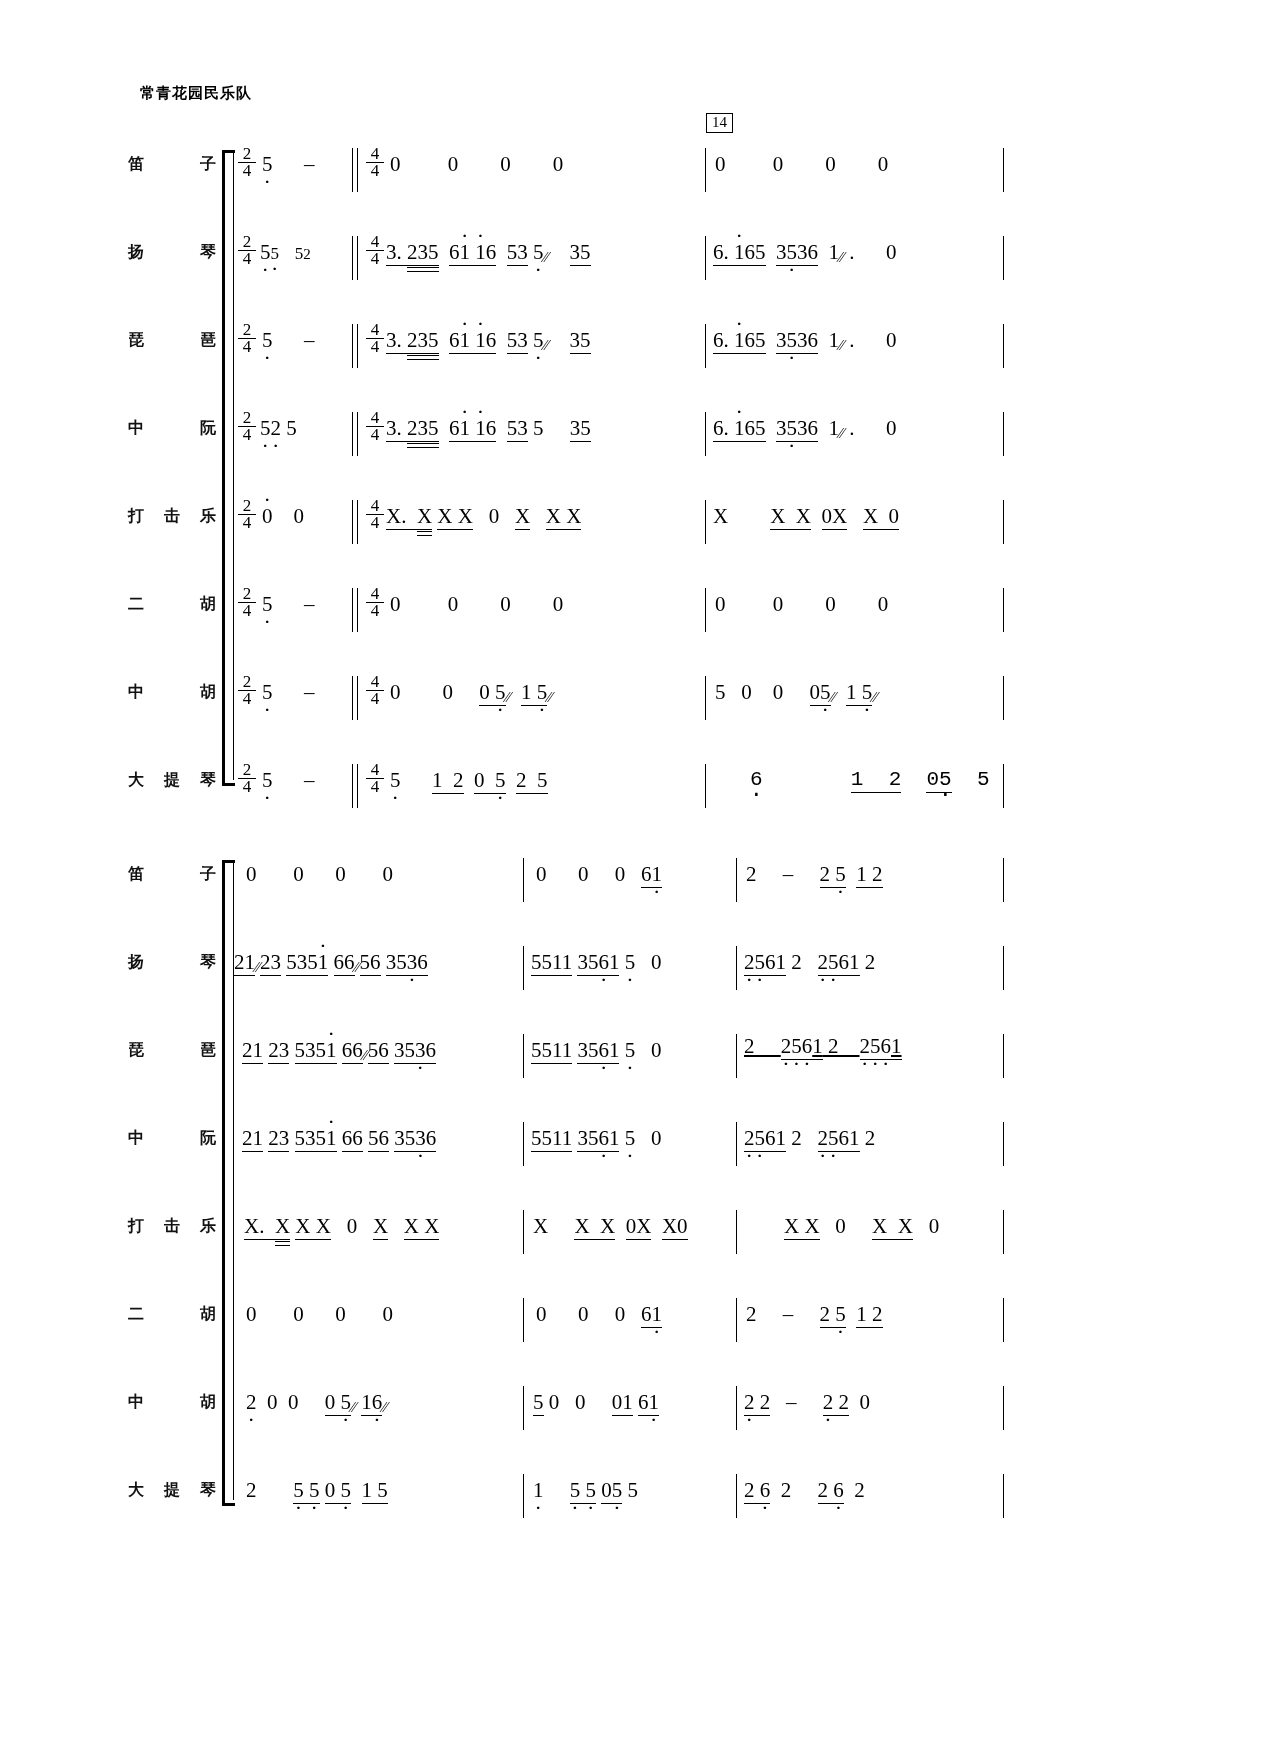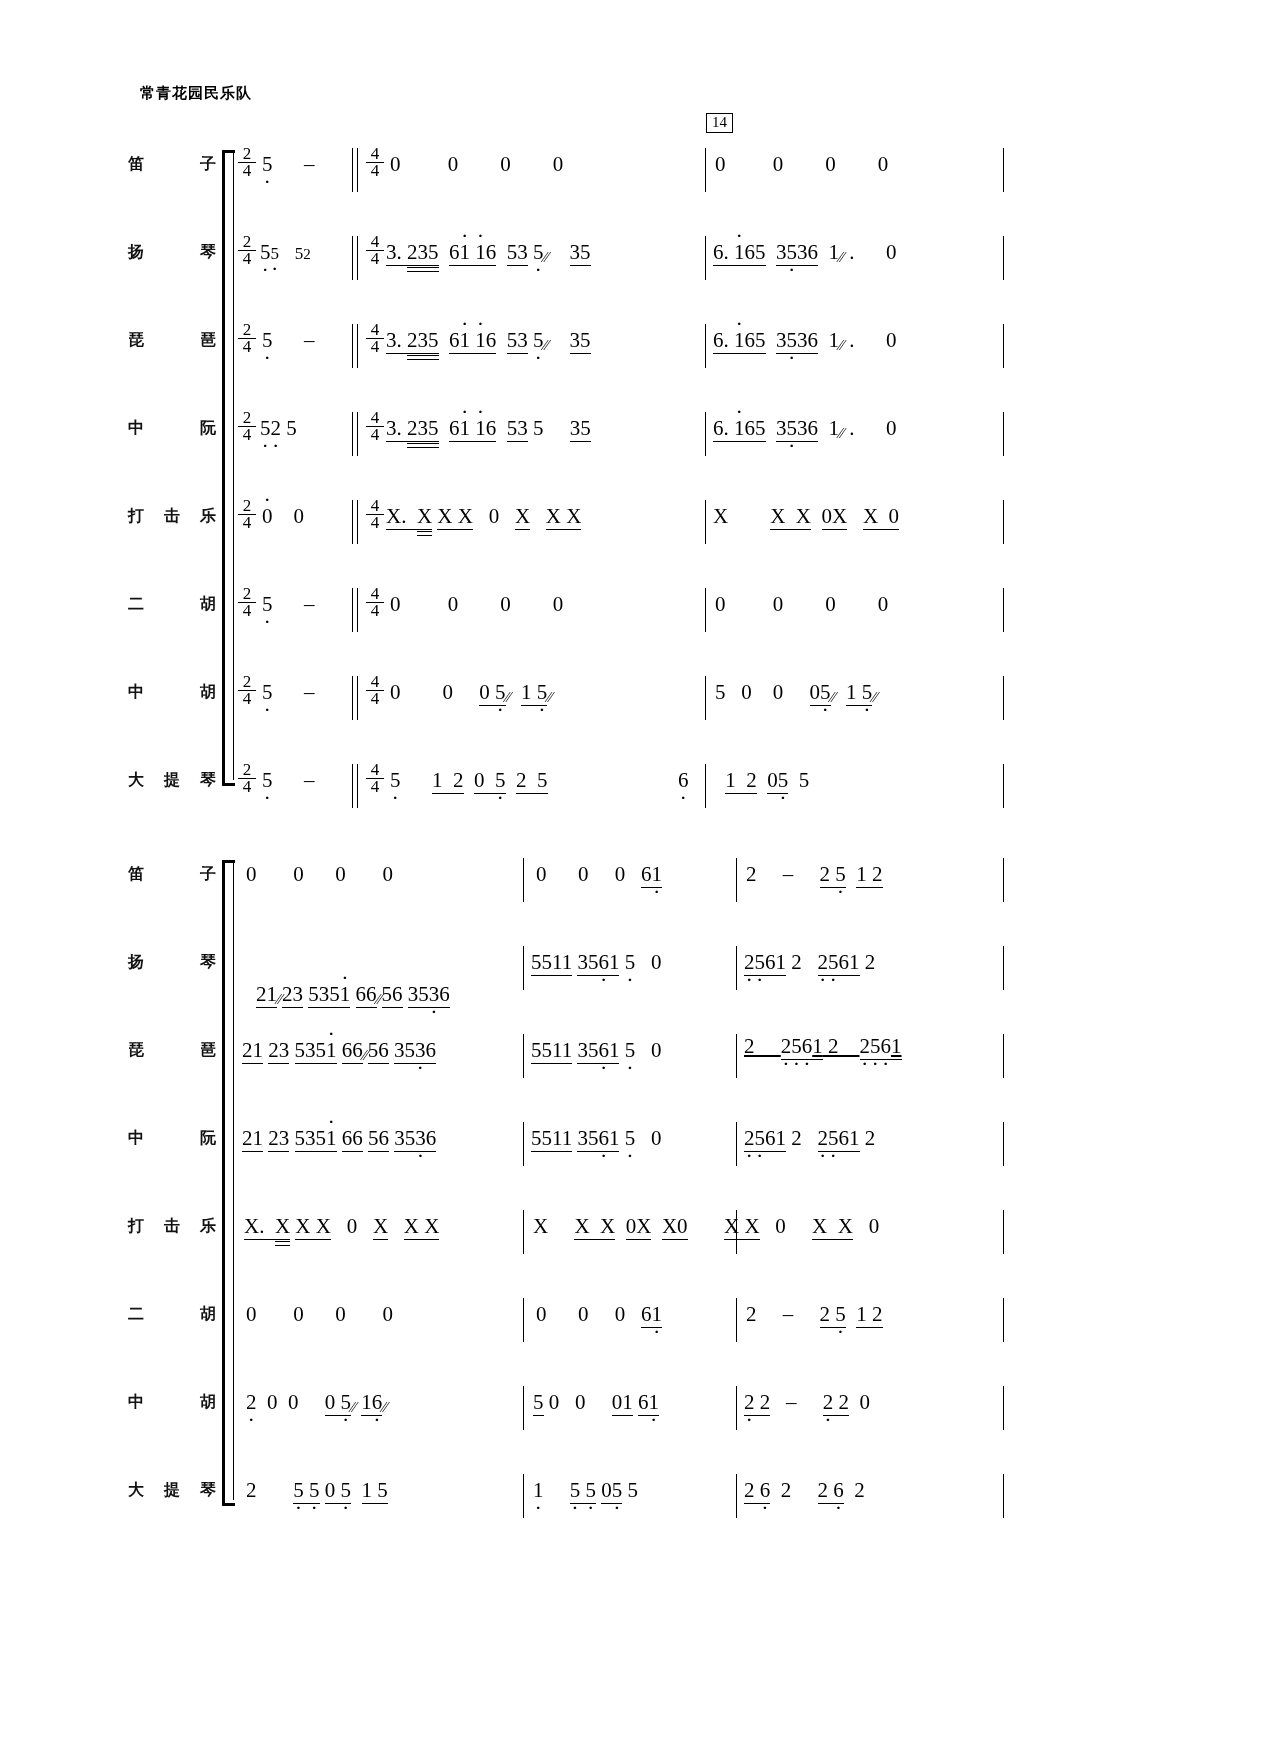--- a/index.html
+++ b/index.html
@@ -333,42 +333,42 @@
       <div class="dbl-bar" style="left:352px; top:8px;">
           <i class="a"></i>
           <i class="b"></i>
         </div>
       <div class="meter" style="left:366px; top:6px;">
         <span class="num">4</span>
         <span class="den">4</span>
       </div>
       <div class="notes" style="left:390px; top:12px;"><span class="n dot-under">5</span>&nbsp;&nbsp;&nbsp;&nbsp;&nbsp;&nbsp;<span class="u">1&nbsp;&nbsp;2</span>&nbsp;&nbsp;<span class="u">0&nbsp;&nbsp;<span class="n dot-under">5</span></span>&nbsp;&nbsp;<span class="u">2&nbsp;&nbsp;5</span></div>
       <div class="bar-line" style="left:705px; top:8px;"></div>
-      <div class="notes" style="left:678px; top:12px;"><span class="n dot-under">6</span>&nbsp;&nbsp;&nbsp;&nbsp;&nbsp;&nbsp;&nbsp;<span class="u">1&nbsp;&nbsp;2</span>&nbsp;&nbsp;<span class="u">0<span class="n dot-under">5</span></span>&nbsp;&nbsp;5</div>
+      <div class="notes" style="left:750px; top:12px;font-family:Liberation Mono, monospace;"><span class="n dot-under">6</span>&nbsp;&nbsp;&nbsp;&nbsp;&nbsp;&nbsp;&nbsp;<span class="u">1&nbsp;&nbsp;2</span>&nbsp;&nbsp;<span class="u">0<span class="n dot-under">5</span></span>&nbsp;&nbsp;5</div>
       <div class="bar-line" style="left:1003px; top:8px;"></div>
     </div>
   </div>
 
   <div class="system sys2">
     <div class="brace"></div>
     <div class="inner-bar"></div>
 
     <div class="staff-row" style="top:0px;">
       <div class="inst-label" style="top:14px;">笛 子</div>
       <div class="notes" style="left:246px; top:12px;">0&nbsp;&nbsp;&nbsp;&nbsp;&nbsp;&nbsp;&nbsp;0&nbsp;&nbsp;&nbsp;&nbsp;&nbsp;&nbsp;0&nbsp;&nbsp;&nbsp;&nbsp;&nbsp;&nbsp;&nbsp;0</div>
       <div class="bar-line" style="left:523px; top:8px;"></div>
       <div class="notes" style="left:536px; top:12px;">0&nbsp;&nbsp;&nbsp;&nbsp;&nbsp;&nbsp;0&nbsp;&nbsp;&nbsp;&nbsp;&nbsp;0&nbsp;&nbsp;&nbsp;<span class="u">6<span class="n dot-under">1</span></span></div>
       <div class="bar-line" style="left:736px; top:8px;"></div>
       <div class="notes" style="left:746px; top:12px;">2&nbsp;&nbsp;&nbsp;&nbsp;&nbsp;–&nbsp;&nbsp;&nbsp;&nbsp;&nbsp;<span class="u">2&nbsp;<span class="n dot-under">5</span></span>&nbsp;&nbsp;<span class="u">1&nbsp;2</span></div>
       <div class="bar-line" style="left:1003px; top:8px;"></div>
     </div>
 
     <div class="staff-row" style="top:88px;">
       <div class="inst-label" style="top:14px;">扬 琴</div>
-      <div class="notes" style="left:256px; top:12px;margin-top:32px;"><span class="u">21</span><span class="slash">⁄⁄</span><span class="u">23</span>&nbsp;<span class="u">535<span class="n dot-over">1</span></span>&nbsp;<span class="u">66</span><span class="slash">⁄⁄</span><span class="u">56</span>&nbsp;<span class="u">35<span class="n dot-under">3</span>6</span></div>
+      <div class="notes" style="left:234px; top:12px;"><span class="u">21</span><span class="slash">⁄⁄</span><span class="u">23</span>&nbsp;<span class="u">535<span class="n dot-over">1</span></span>&nbsp;<span class="u">66</span><span class="slash">⁄⁄</span><span class="u">56</span>&nbsp;<span class="u">35<span class="n dot-under">3</span>6</span></div>
       <div class="bar-line" style="left:523px; top:8px;"></div>
       <div class="notes" style="left:531px; top:12px;"><span class="u">5511</span>&nbsp;<span class="u">35<span class="n dot-under">6</span>1</span>&nbsp;<span class="n dot-under">5</span>&nbsp;&nbsp;&nbsp;0</div>
       <div class="bar-line" style="left:736px; top:8px;"></div>
       <div class="notes" style="left:744px; top:12px;"><span class="u"><span class="n dot-under">2</span><span class="n dot-under">5</span>61</span>&nbsp;2&nbsp;&nbsp;&nbsp;<span class="u"><span class="n dot-under">2</span><span class="n dot-under">5</span>61</span>&nbsp;2</div>
       <div class="bar-line" style="left:1003px; top:8px;"></div>
     </div>
 
     <div class="staff-row" style="top:176px;">
       <div class="inst-label" style="top:14px;">琵 琶</div>
       <div class="notes" style="left:242px; top:12px;"><span class="u">21</span>&nbsp;<span class="u">23</span>&nbsp;<span class="u">535<span class="n dot-over">1</span></span>&nbsp;<span class="u">66</span><span class="slash">⁄⁄</span><span class="u">56</span>&nbsp;<span class="u">35<span class="n dot-under">3</span>6</span></div>
@@ -388,21 +388,21 @@
       <div class="notes" style="left:744px; top:12px;"><span class="u"><span class="n dot-under">2</span><span class="n dot-under">5</span>61</span>&nbsp;2&nbsp;&nbsp;&nbsp;<span class="u"><span class="n dot-under">2</span><span class="n dot-under">5</span>61</span>&nbsp;2</div>
       <div class="bar-line" style="left:1003px; top:8px;"></div>
     </div>
 
     <div class="staff-row" style="top:352px;">
       <div class="inst-label" style="top:14px;">打击乐</div>
       <div class="notes" style="left:244px; top:12px;"><span class="u">X.&nbsp;&nbsp;<span class="uu">X</span></span>&nbsp;<span class="u">X&nbsp;X</span>&nbsp;&nbsp;&nbsp;0&nbsp;&nbsp;&nbsp;<span class="u">X</span>&nbsp;&nbsp;&nbsp;<span class="u">X&nbsp;X</span></div>
       <div class="bar-line" style="left:523px; top:8px;"></div>
       <div class="notes" style="left:533px; top:12px;">X&nbsp;&nbsp;&nbsp;&nbsp;&nbsp;<span class="u">X&nbsp;&nbsp;X</span>&nbsp;&nbsp;<span class="u">0X</span>&nbsp;&nbsp;<span class="u">X0</span></div>
       <div class="bar-line" style="left:736px; top:8px;"></div>
-      <div class="notes" style="left:724px; top:12px;"><span class="u">X&nbsp;X</span>&nbsp;&nbsp;&nbsp;0&nbsp;&nbsp;&nbsp;&nbsp;&nbsp;<span class="u">X&nbsp;&nbsp;X</span>&nbsp;&nbsp;&nbsp;0</div>
+      <div class="notes" style="left:784px; top:12px;"><span class="u">X&nbsp;X</span>&nbsp;&nbsp;&nbsp;0&nbsp;&nbsp;&nbsp;&nbsp;&nbsp;<span class="u">X&nbsp;&nbsp;X</span>&nbsp;&nbsp;&nbsp;0</div>
       <div class="bar-line" style="left:1003px; top:8px;"></div>
     </div>
 
     <div class="staff-row" style="top:440px;">
       <div class="inst-label" style="top:14px;">二 胡</div>
       <div class="notes" style="left:246px; top:12px;">0&nbsp;&nbsp;&nbsp;&nbsp;&nbsp;&nbsp;&nbsp;0&nbsp;&nbsp;&nbsp;&nbsp;&nbsp;&nbsp;0&nbsp;&nbsp;&nbsp;&nbsp;&nbsp;&nbsp;&nbsp;0</div>
       <div class="bar-line" style="left:523px; top:8px;"></div>
       <div class="notes" style="left:536px; top:12px;">0&nbsp;&nbsp;&nbsp;&nbsp;&nbsp;&nbsp;0&nbsp;&nbsp;&nbsp;&nbsp;&nbsp;0&nbsp;&nbsp;&nbsp;<span class="u">6<span class="n dot-under">1</span></span></div>
       <div class="bar-line" style="left:736px; top:8px;"></div>
       <div class="notes" style="left:746px; top:12px;">2&nbsp;&nbsp;&nbsp;&nbsp;&nbsp;–&nbsp;&nbsp;&nbsp;&nbsp;&nbsp;<span class="u">2&nbsp;<span class="n dot-under">5</span></span>&nbsp;&nbsp;<span class="u">1&nbsp;2</span></div>

